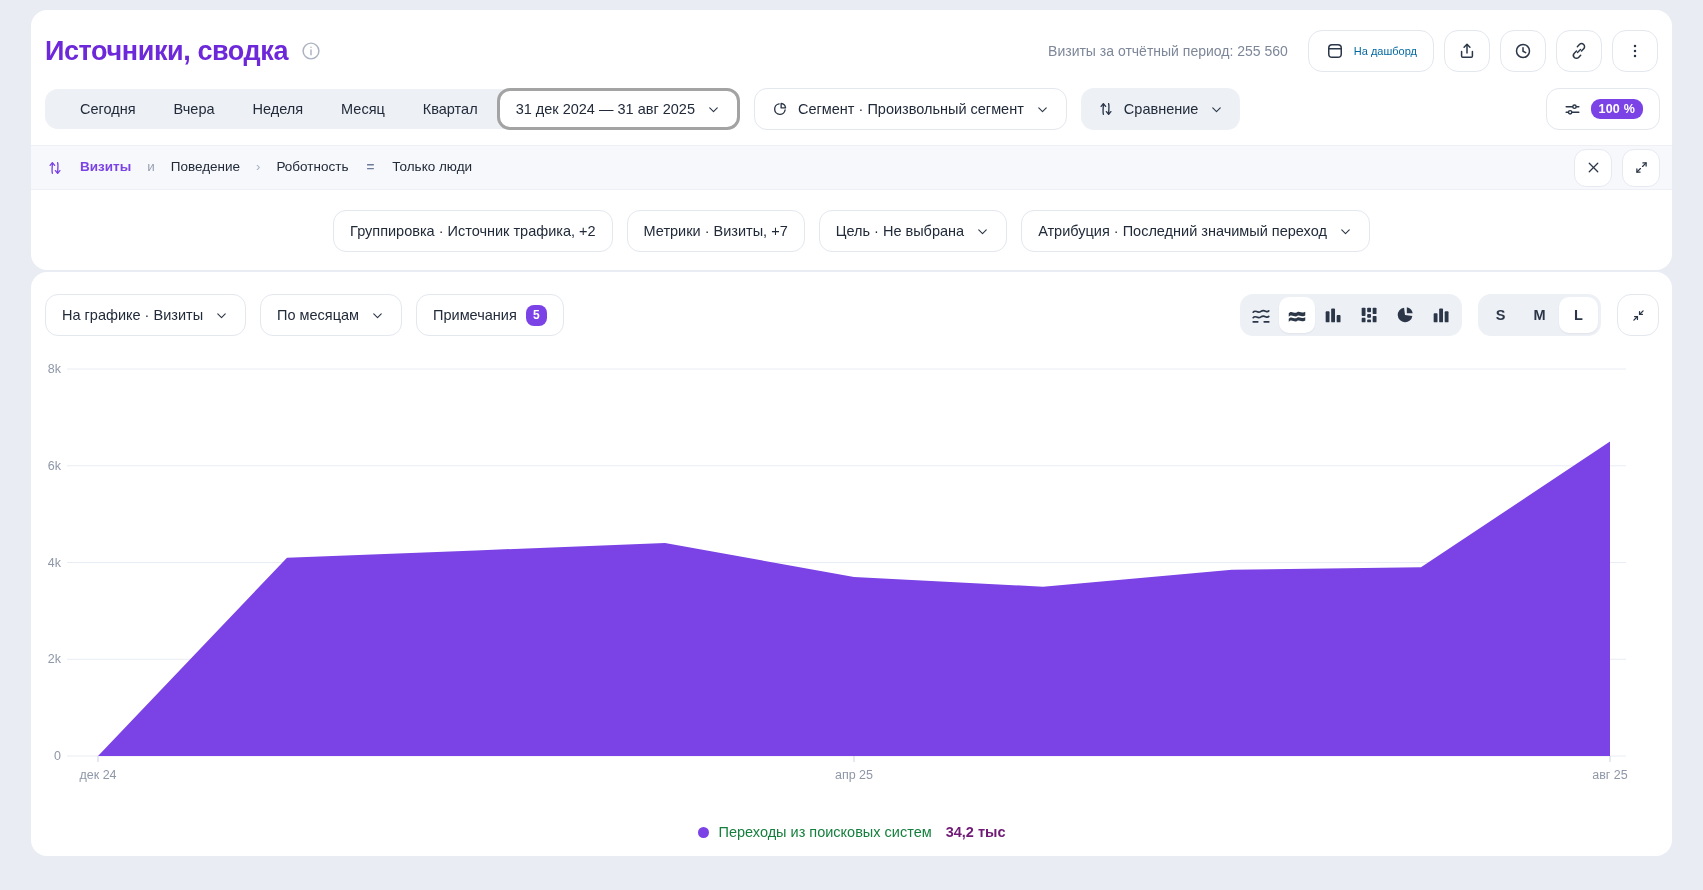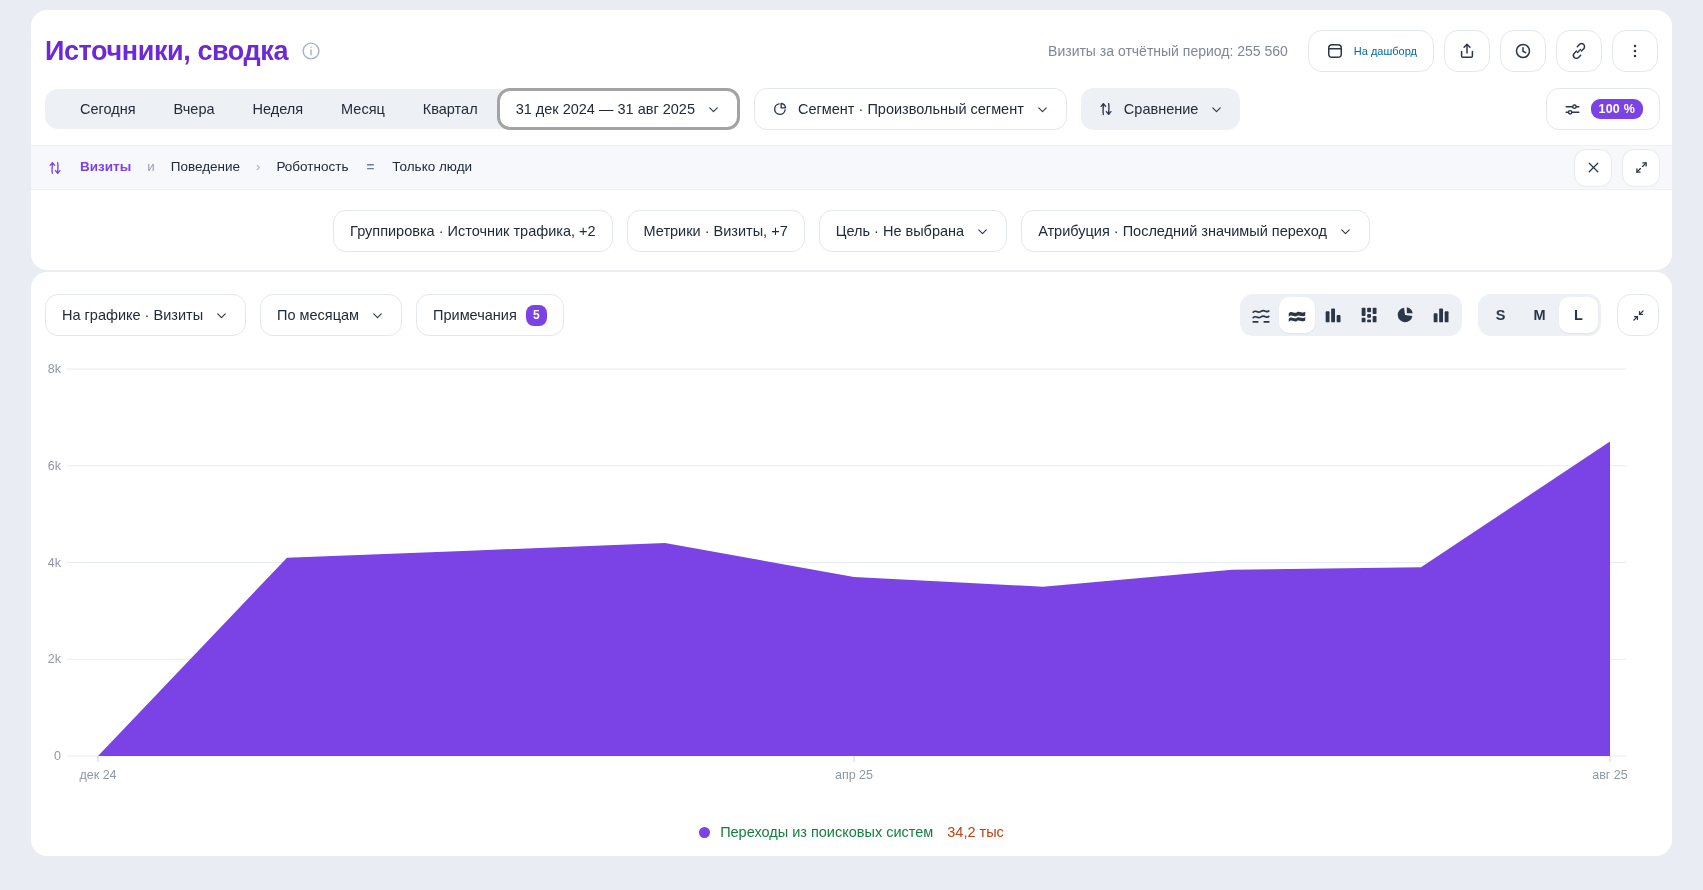--- a/index.html
+++ b/index.html
@@ -85,21 +85,21 @@
 
   
   .chart-wrap { position:absolute; left:0; top:62px; width:1641px; height:482px; }
   .chart-wrap svg { display:block; }
   .legend-row {
     position:absolute; left:0; top:552px; width:100%;
     display:flex; align-items:center; justify-content:center; gap:10px; font-size:14.5px;
   }
   .legend-dot { width:11px; height:11px; border-radius:50%; background:var(--accent,#7b42e6); }
   .legend-label { color:#15803d; }
-  .legend-value { color:#c2410c; font-weight:400; margin-left:4px; }
+  .legend-value { color:#701a75; font-weight:700; margin-left:4px; }
 
   svg.ic { stroke:#2b3648; fill:none; stroke-width:1.8; stroke-linecap:round; stroke-linejoin:round; }
   svg.ic.thin { stroke-width:1.6; }
   svg.ic.purple { stroke:var(--accent,#7b42e6); }
   svg.ic.fill { fill:#2b3648; stroke:none; }
 </style>
 </head>
 <body>
 
 <div class="card card1">

